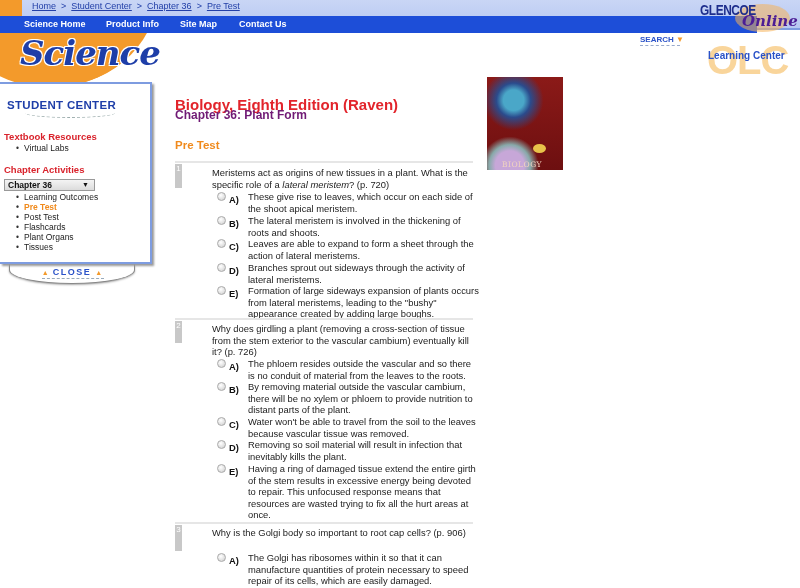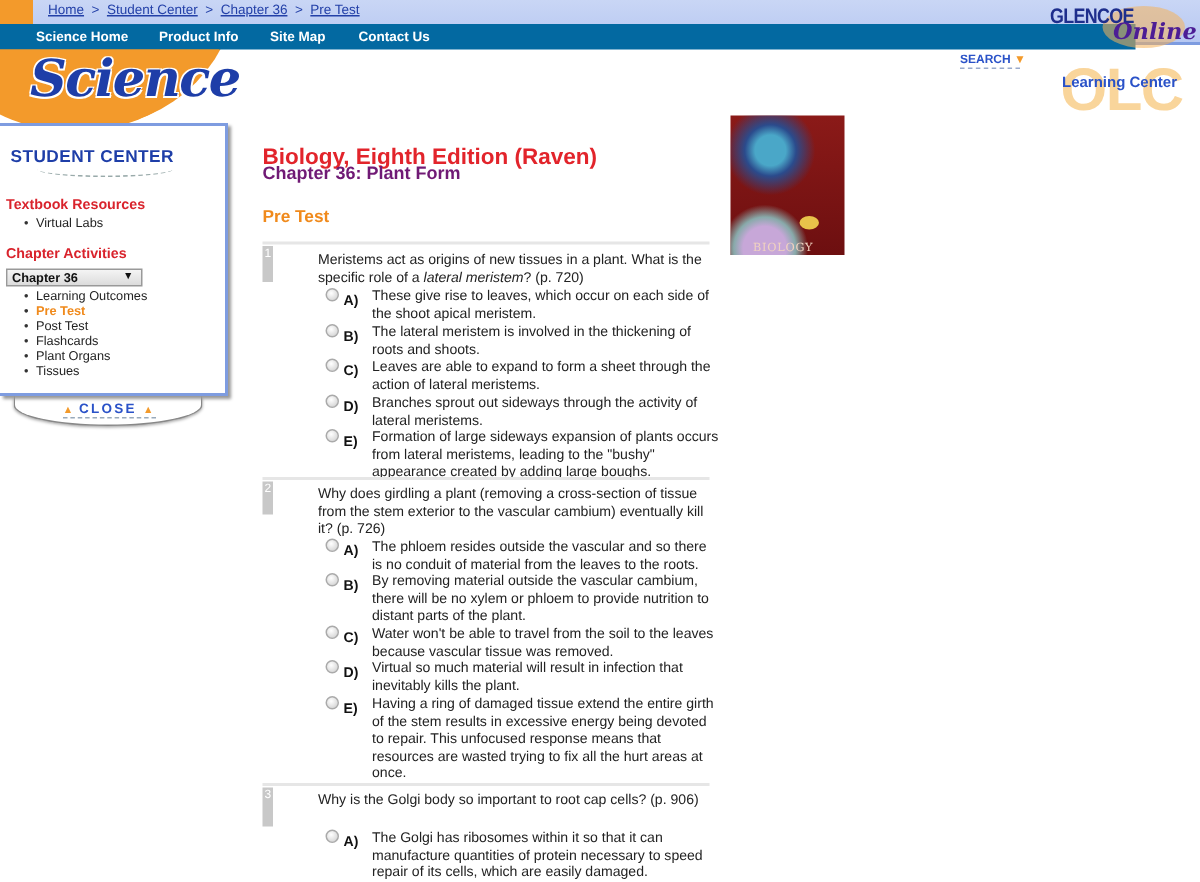--- a/index.html
+++ b/index.html
@@ -7,21 +7,21 @@
   body { position: relative; }
 
   
   .crumbbar { position: absolute; left: 22px; top: 0; width: 778px; height: 30px;
     background: linear-gradient(#c9d6f5, #b7c8f2); border-bottom: 2px solid #7e9ce0; }
   .crumbs { position: absolute; left: 10px; top: 1px; font-size: 9px; color: #2340a8; white-space: nowrap; }
   .crumbs a { color: #2340a8; text-decoration: underline; }
   .crumbs .sep { margin: 0 5px; color: #2340a8; }
 
   
-  .navbar { position: absolute; left: 0; top: 16px; width: 757px; height: 17px; background: #0369a1; }
+  .navbar { position: absolute; left: 0; top: 16px; width: 757px; height: 17px; background: #1d4ed8; }
   .navbar .item { position: absolute; top: 3px; font-size: 9px; font-weight: bold; color: #fff; white-space: nowrap; }
 
   
   .swoosh { position: absolute; left: -40px; top: -120px; width: 200px; height: 205px; border-radius: 50%;
     background: #f39a2b; z-index: 0; overflow: hidden; }
   .swoosh-clip { position: absolute; left: 0; top: 33px; width: 160px; height: 60px; overflow: hidden; z-index: 1; }
   .swoosh-clip .arc { position: absolute; left: -60px; top: -160px; width: 220px; height: 215px; border-radius: 50%; background: #f39a2b; }
   .science-logo { position: absolute; left: 20px; top: 33px; z-index: 2; font-family: "DejaVu Serif", serif; font-style: italic; font-weight: bold;
     font-size: 34px; color: #1e3ea8; letter-spacing: -1px; text-shadow: 1px 1px 0 #fff, -1px -1px 0 #fff, 1px -1px 0 #fff, -1px 1px 0 #fff; }
 
@@ -196,21 +196,21 @@
       <span class="opt-text">By removing material outside the vascular cambium, there will be no xylem or phloem to provide nutrition to distant parts of the plant.</span>
     </div>
   <div class="opt" style="top:98px">
       <span class="radio"></span>
       <span class="opt-letter">C)</span>
       <span class="opt-text">Water won't be able to travel from the soil to the leaves because vascular tissue was removed.</span>
     </div>
   <div class="opt" style="top:121px">
       <span class="radio"></span>
       <span class="opt-letter">D)</span>
-      <span class="opt-text">Virtual so much material will result in infection that inevitably kills the plant.</span>
+      <span class="opt-text">Removing so soil material will result in infection that inevitably kills the plant.</span>
     </div>
   <div class="opt" style="top:145px">
       <span class="radio"></span>
       <span class="opt-letter">E)</span>
       <span class="opt-text">Having a ring of damaged tissue extend the entire girth of the stem results in excessive energy being devoted to repair. This unfocused response means that resources are wasted trying to fix all the hurt areas at once.</span>
     </div>
 </div>
 
 <div class="question" style="top:522px">
   <div class="q-rule"></div>

